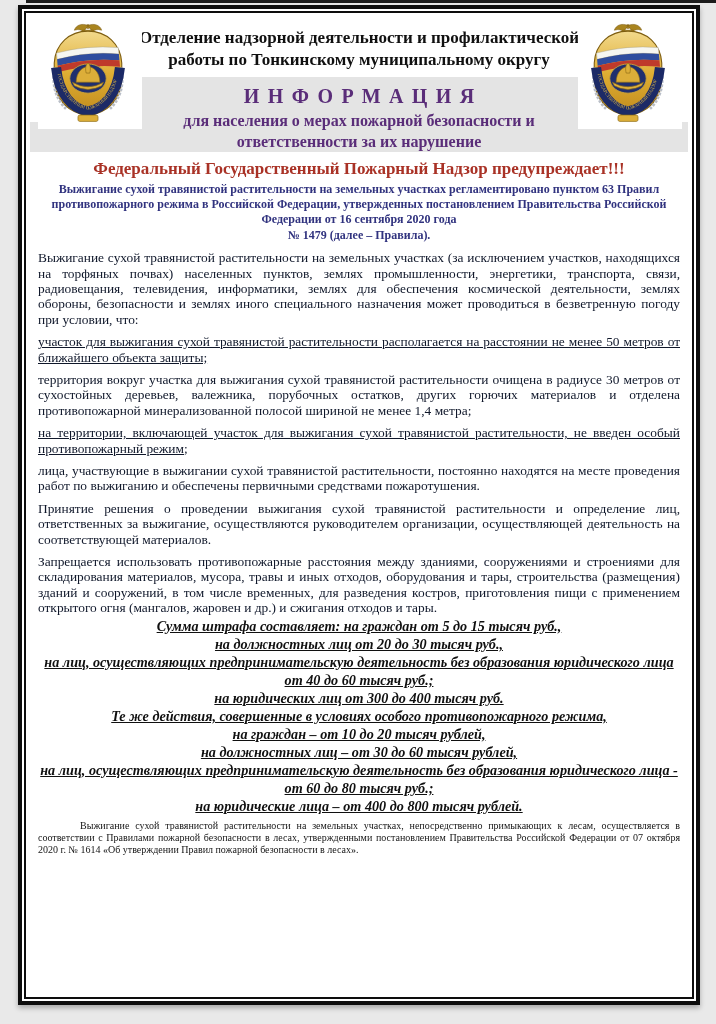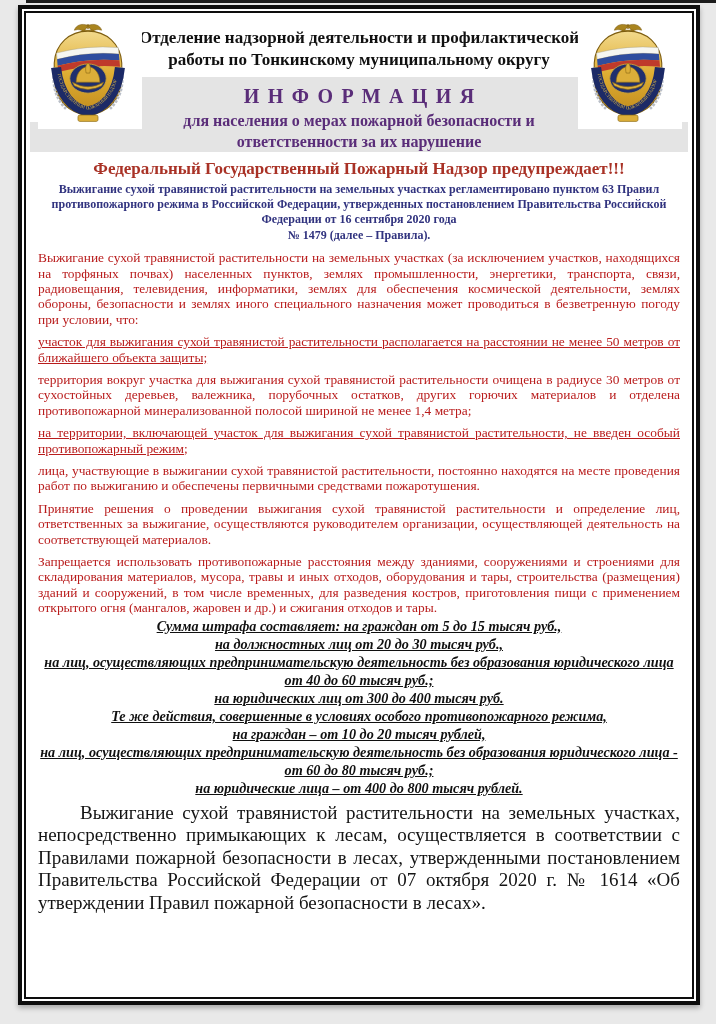--- a/index.html
+++ b/index.html
@@ -58,36 +58,36 @@
   .emblem{
     position:absolute;top:8px;z-index:2;
     width:100px;height:106px;background:#fff;padding:1px 2px;
   }
   .emblem-left{left:12px;}
   .emblem-right{right:10px;}
   
   .body-paragraphs{margin-top:4px;}
   .bp{
     margin:7px 0 0 0;text-align:justify;
-    font-size:13.4px;line-height:1.15;color:#b91c1c;
+    font-size:13.4px;line-height:1.15;color:#0f172a;
   }
   .bp.underline{text-decoration:underline;}
   .admin-heading{
     margin:9px auto 0 auto;max-width:560px;
     text-align:center;font-weight:bold;font-size:15.2px;line-height:1.3;color:#101010;
   }
   .fine-lines{margin-top:1px;}
   .fine{
     margin:0;text-align:center;
     font-weight:bold;font-style:italic;text-decoration:underline;
     font-size:14.2px;line-height:1.27;color:#101010;
   }
   .closing{
     margin:5px 0 0 0;text-align:justify;text-indent:42px;
-    font-size:19px;line-height:1.18;color:#141414;
+    font-size:10px;line-height:1.18;color:#141414;
   }
 </style>
 </head>
 <body>
 
 <div class="artifact"></div>
 
 <div class="doc-outer">
   <div class="doc-inner">
 
@@ -200,20 +200,21 @@
 
         <p class="fine">на лиц, осуществляющих предпринимательскую деятельность без образования юридического лица от 40 до 60 тысяч  руб.;</p>
 
         <p class="fine">на юридических лиц от 300 до 400 тысяч руб.</p>
 
         <p class="fine">Те же действия, совершенные в условиях особого противопожарного режима,</p>
 
 
         <p class="fine">на граждан – от 10 до 20 тысяч рублей,</p>
 
+        <p class="fine">на должностных лиц – от 30 до 60 тысяч рублей,</p>
 
         <p class="fine">на лиц, осуществляющих предпринимательскую деятельность без образования юридического лица - от 60 до 80 тысяч руб.;</p>
 
         <p class="fine">на юридические лица – от 400 до 800 тысяч рублей.</p>
       </div>
 
     <p class="closing">Выжигание сухой травянистой растительности на земельных участках, непосредственно примыкающих к лесам, осуществляется в соответствии с Правилами пожарной безопасности в лесах, утвержденными постановлением Правительства Российской Федерации от 07 октября 2020 г. № 1614 «Об утверждении Правил пожарной безопасности в лесах».</p>
 
   </div>
 </div>

